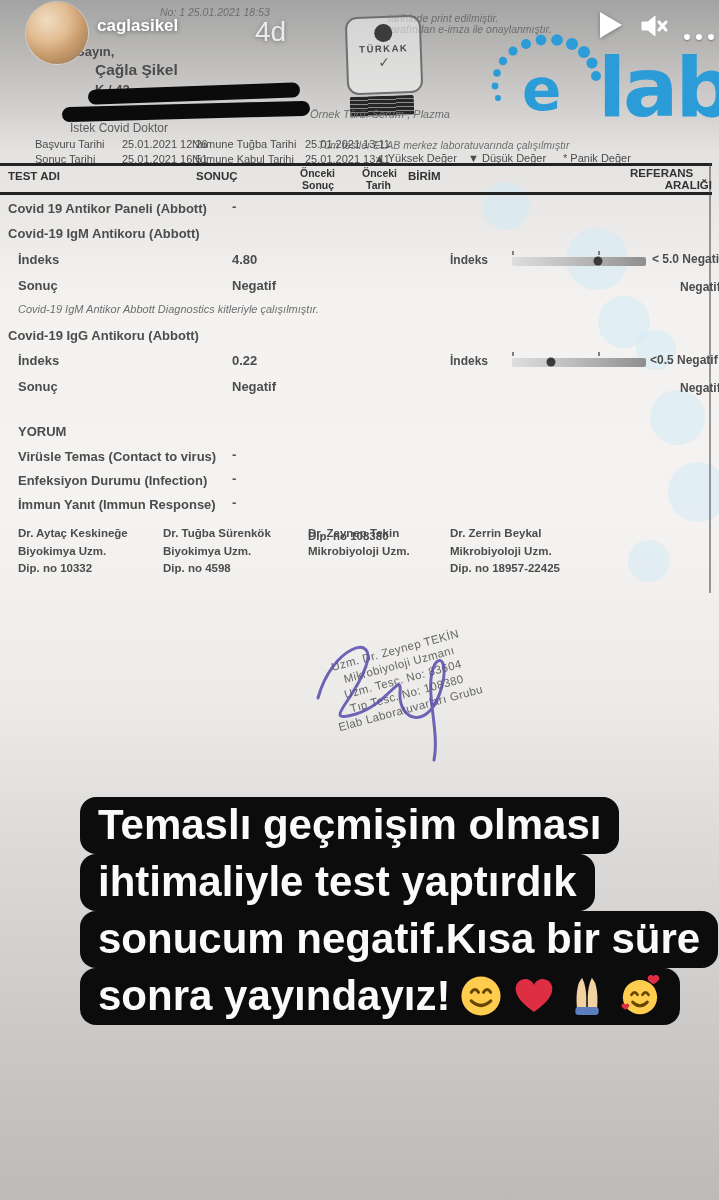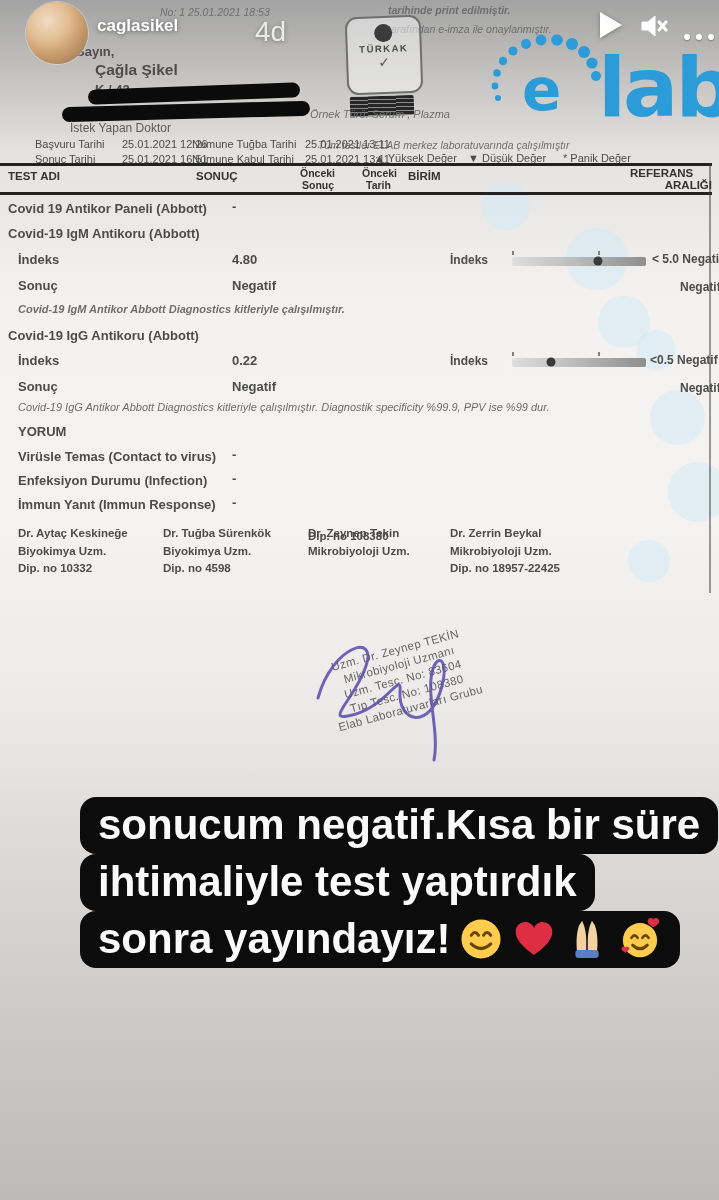--- a/index.html
+++ b/index.html
@@ -60,29 +60,29 @@
 
     <div class="wmark" style="left:482px;top:182px;width:48px;height:48px;"></div>
     <div class="wmark" style="left:566px;top:228px;width:62px;height:62px;"></div>
     <div class="wmark" style="left:598px;top:296px;width:52px;height:52px;"></div>
     <div class="wmark" style="left:636px;top:330px;width:40px;height:40px;"></div>
     <div class="wmark" style="left:650px;top:390px;width:55px;height:55px;"></div>
     <div class="wmark" style="left:668px;top:462px;width:60px;height:60px;"></div>
     <div class="wmark" style="left:628px;top:540px;width:42px;height:42px;"></div>
 
     <div class="t i s10" style="left:160px;top:6px;">No: 1   25.01.2021 18:53</div>
-    <div class="t i s10" style="left:388px;top:4px;font-weight:bold;">tarihinde print edilmiştir.</div>
+    <div class="t i s10" style="left:388px;top:12px;">tarihinde print edilmiştir.</div>
     <div class="t i s10" style="left:388px;top:23px;">tarafından e-imza ile onaylanmıştır.</div>
 
     <div class="t b s13" style="left:76px;top:44px;">Sayın,</div>
     <div class="t b s15" style="left:95px;top:61px;">Çağla Şikel</div>
     <div class="t b s13" style="left:95px;top:82px;">K / 42</div>
     <div class="redact" style="left:88px;top:86px;width:212px;height:15px;transform:rotate(-2deg);"></div>
     <div class="redact" style="left:62px;top:104px;width:248px;height:15px;transform:rotate(-1.5deg);"></div>
-    <div class="t s12" style="left:70px;top:121px;color:#5c5c5c;">İstek Yapan Doktor</div>
+    <div class="t s12" style="left:70px;top:121px;color:#5c5c5c;">İstek Covid Doktor</div>
 
     <div class="turkak">
       <span class="globe"></span>
       <div class="tname">TÜRKAK</div>
       <div class="chk">✓</div>
     </div>
     <div class="turkakbar"></div>
 
     <div class="abs" style="left:470px;top:26px;width:260px;height:100px;">
       <svg width="260" height="100" viewBox="0 0 260 100">
@@ -147,39 +147,38 @@
       <span class="tick" style="left:0;"></span>
       <span class="tick" style="left:64%;"></span>
       <span class="dot" style="left:64%;"></span>
     </div>
     <div class="t b s12" style="left:652px;top:252px;">&lt; 5.0 Negatif</div>
 
     <div class="t b s13" style="left:18px;top:278px;">Sonuç</div>
     <div class="t b s13" style="left:232px;top:278px;">Negatif</div>
     <div class="t b s12" style="left:680px;top:280px;">Negatif</div>
 
-    <div class="t i s11" style="left:18px;top:303px;font-weight:bold;">Covid-19 IgM Antikor Abbott Diagnostics kitleriyle çalışılmıştır.</div>
+    <div class="t i s11" style="left:18px;top:303px;">Covid-19 IgM Antikor Abbott Diagnostics kitleriyle çalışılmıştır.</div>
 
     <div class="t b s13" style="left:8px;top:328px;">Covid-19 IgG Antikoru (Abbott)</div>
 
     <div class="t b s13" style="left:18px;top:353px;">İndeks</div>
     <div class="t b s13" style="left:232px;top:353px;">0.22</div>
     <div class="t b s12" style="left:450px;top:354px;">İndeks</div>
     <div class="refbar" style="left:512px;top:358px;">
       <span class="tick" style="left:0;"></span>
       <span class="tick" style="left:64%;"></span>
       <span class="dot" style="left:29%;"></span>
     </div>
     <div class="t b s12" style="left:650px;top:353px;">&lt;0.5 Negatif</div>
 
     <div class="t b s13" style="left:18px;top:379px;">Sonuç</div>
     <div class="t b s13" style="left:232px;top:379px;">Negatif</div>
     <div class="t b s12" style="left:680px;top:381px;">Negatif</div>
 
-    <div class="t i s11" style="left:18px;top:401px;">Covid-19 IgG Antikor Abbott Diagnostics kitleriyle çalışılmıştır. Diagnostik specificity %99.9, PPV ise %99 dur.</div>
 
     <div class="t b s13" style="left:18px;top:424px;">YORUM</div>
 
     <div class="t b s13" style="left:18px;top:449px;">Virüsle Temas (Contact to virus)</div>
     <div class="t b s13" style="left:232px;top:447px;">-</div>
     <div class="t b s13" style="left:18px;top:473px;">Enfeksiyon Durumu (Infection)</div>
     <div class="t b s13" style="left:232px;top:471px;">-</div>
     <div class="t b s13" style="left:18px;top:497px;">İmmun Yanıt (Immun Response)</div>
     <div class="t b s13" style="left:232px;top:495px;">-</div>
 
@@ -224,24 +223,27 @@
       <polygon points="2,9 8,9 15,3 15,23 8,17 2,17" stroke-width="1"></polygon>
       <path d="M19,9 L26,17 M26,9 L19,17" stroke-width="3" stroke-linecap="round" fill="none"></path>
     </g>
   </svg>
   <div class="ctrl dots3" style="left:678px;top:26px;">
     <span></span><span></span><span></span>
   </div>
 
   <div class="cap">
     <div class="cap-line">
+        <span>Temaslı geçmişim olması</span>
+      </div>
+    <div class="cap-line">
+        <span>ihtimaliyle test yaptırdık</span>
+      </div>
+    <div class="cap-line">
         <span>sonucum negatif.Kısa bir süre</span>
-      </div>
-    <div class="cap-line">
-        <span>ihtimaliyle test yaptırdık</span>
       </div>
     <div class="cap-line">
       <span>sonra yayındayız!</span>
         <span class="emoji"><svg viewBox="0 0 36 36" width="44" height="44">
             <circle cx="18" cy="18" r="16" fill="#FFCC4D"></circle>
             <path d="M10 15 q3 -4.5 6 0" stroke="#664500" stroke-width="2.4" fill="none" stroke-linecap="round"></path>
             <path d="M20 15 q3 -4.5 6 0" stroke="#664500" stroke-width="2.4" fill="none" stroke-linecap="round"></path>
             <path d="M10 22 q8 7.5 16 0" stroke="#664500" stroke-width="2.6" fill="none" stroke-linecap="round"></path>
           </svg></span>
         <span class="emoji"><svg viewBox="0 0 36 36" width="44" height="44">

